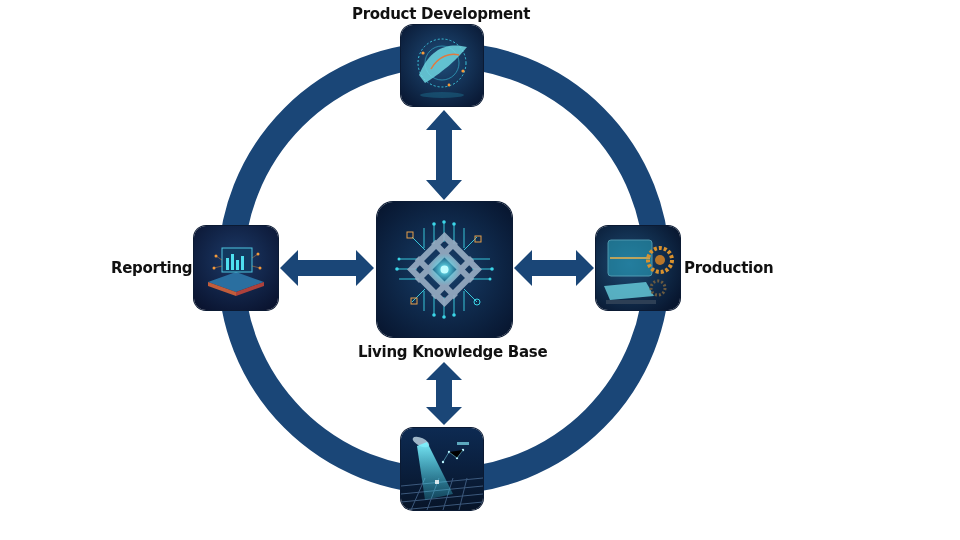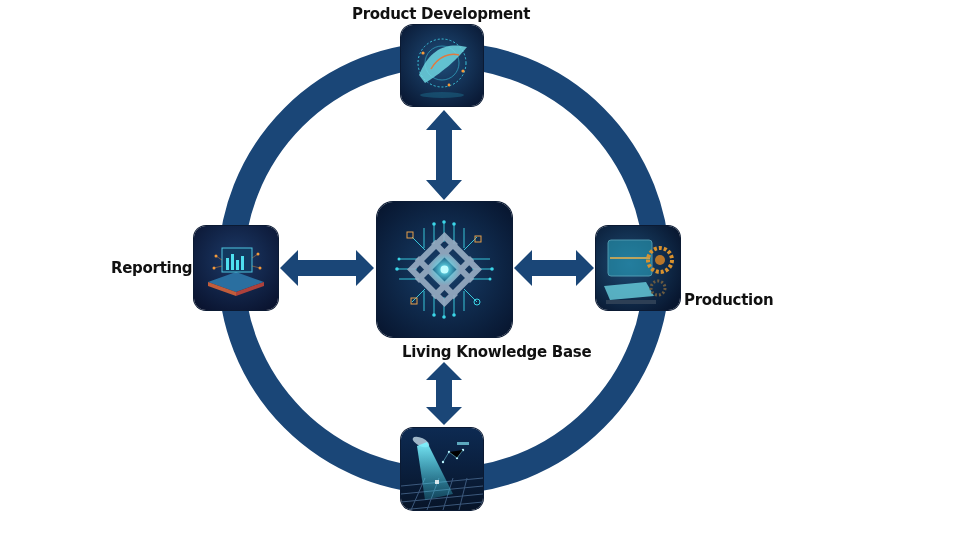--- a/index.html
+++ b/index.html
@@ -102,21 +102,21 @@
           <path d="M40 79 H95"></path>
       </g>
       <circle cx="67.5" cy="67.5" r="16" fill="url(#glow)"></circle>
       <circle cx="67.5" cy="67.5" r="4" fill="#bffcff"></circle>
       <rect x="30" y="30" width="6" height="6" fill="none" stroke="#e8a04a" stroke-width="1"></rect>
       <rect x="98" y="34" width="6" height="6" fill="none" stroke="#e8a04a" stroke-width="1"></rect>
       <rect x="34" y="96" width="6" height="6" fill="none" stroke="#e8a04a" stroke-width="1"></rect>
       <circle cx="100" cy="100" r="3" fill="none" stroke="#3cd6e8"></circle>
     </svg>
   </div>
-  <div class="label" style="left:358px; top:343px;margin-left:44px;">Living Knowledge Base</div>
+  <div class="label" style="left:358px; top:343px;">Living Knowledge Base</div>
 
   <div class="label" style="left:111px; top:259px;">Reporting</div>
   <div class="node" style="left:194px; top:226px; width:84px; height:84px;">
     <svg viewBox="0 0 84 84">
       <defs>
         <radialGradient id="g3" cx="50%" cy="40%" r="70%">
           <stop offset="0" stop-color="#1c3a68"></stop>
             <stop offset="1" stop-color="#0a1430"></stop>
         </radialGradient>
       </defs>
@@ -155,21 +155,21 @@
       <rect width="84" height="84" fill="url(#g4)"></rect>
       <rect x="12" y="14" width="44" height="36" rx="3" fill="#2aa8c2" opacity="0.55" stroke="#7fe8f5" stroke-width="1"></rect>
       <path d="M14 32 H54" stroke="#f0b24a" stroke-width="1.5"></path>
       <path d="M8 60 L50 56 L58 70 L14 74 Z" fill="#6fdbe8" opacity="0.75"></path>
       <circle cx="64" cy="34" r="12" fill="none" stroke="#d9922e" stroke-width="4" stroke-dasharray="3 2"></circle>
       <circle cx="64" cy="34" r="5" fill="#b9762a"></circle>
       <circle cx="62" cy="62" r="7" fill="none" stroke="#6a5a40" stroke-width="3" stroke-dasharray="2 2"></circle>
       <rect x="10" y="74" width="50" height="4" fill="#2d3f55"></rect>
     </svg>
   </div>
-  <div class="label" style="left:684px; top:259px;margin-top:32px;">Production</div>
+  <div class="label" style="left:684px; top:259px;">Production</div>
 
   <div class="node" style="left:401px; top:428px; width:82px; height:82px;">
     <svg viewBox="0 0 82 82">
       <defs>
         <linearGradient id="g5" x1="0" y1="0" x2="0" y2="1">
           <stop offset="0" stop-color="#0d2a52"></stop>
             <stop offset="1" stop-color="#071428"></stop>
         </linearGradient>
         <linearGradient id="beam" x1="0" y1="0" x2="0" y2="1">
           <stop offset="0" stop-color="#7ff3ff" stop-opacity="0.95"></stop>

